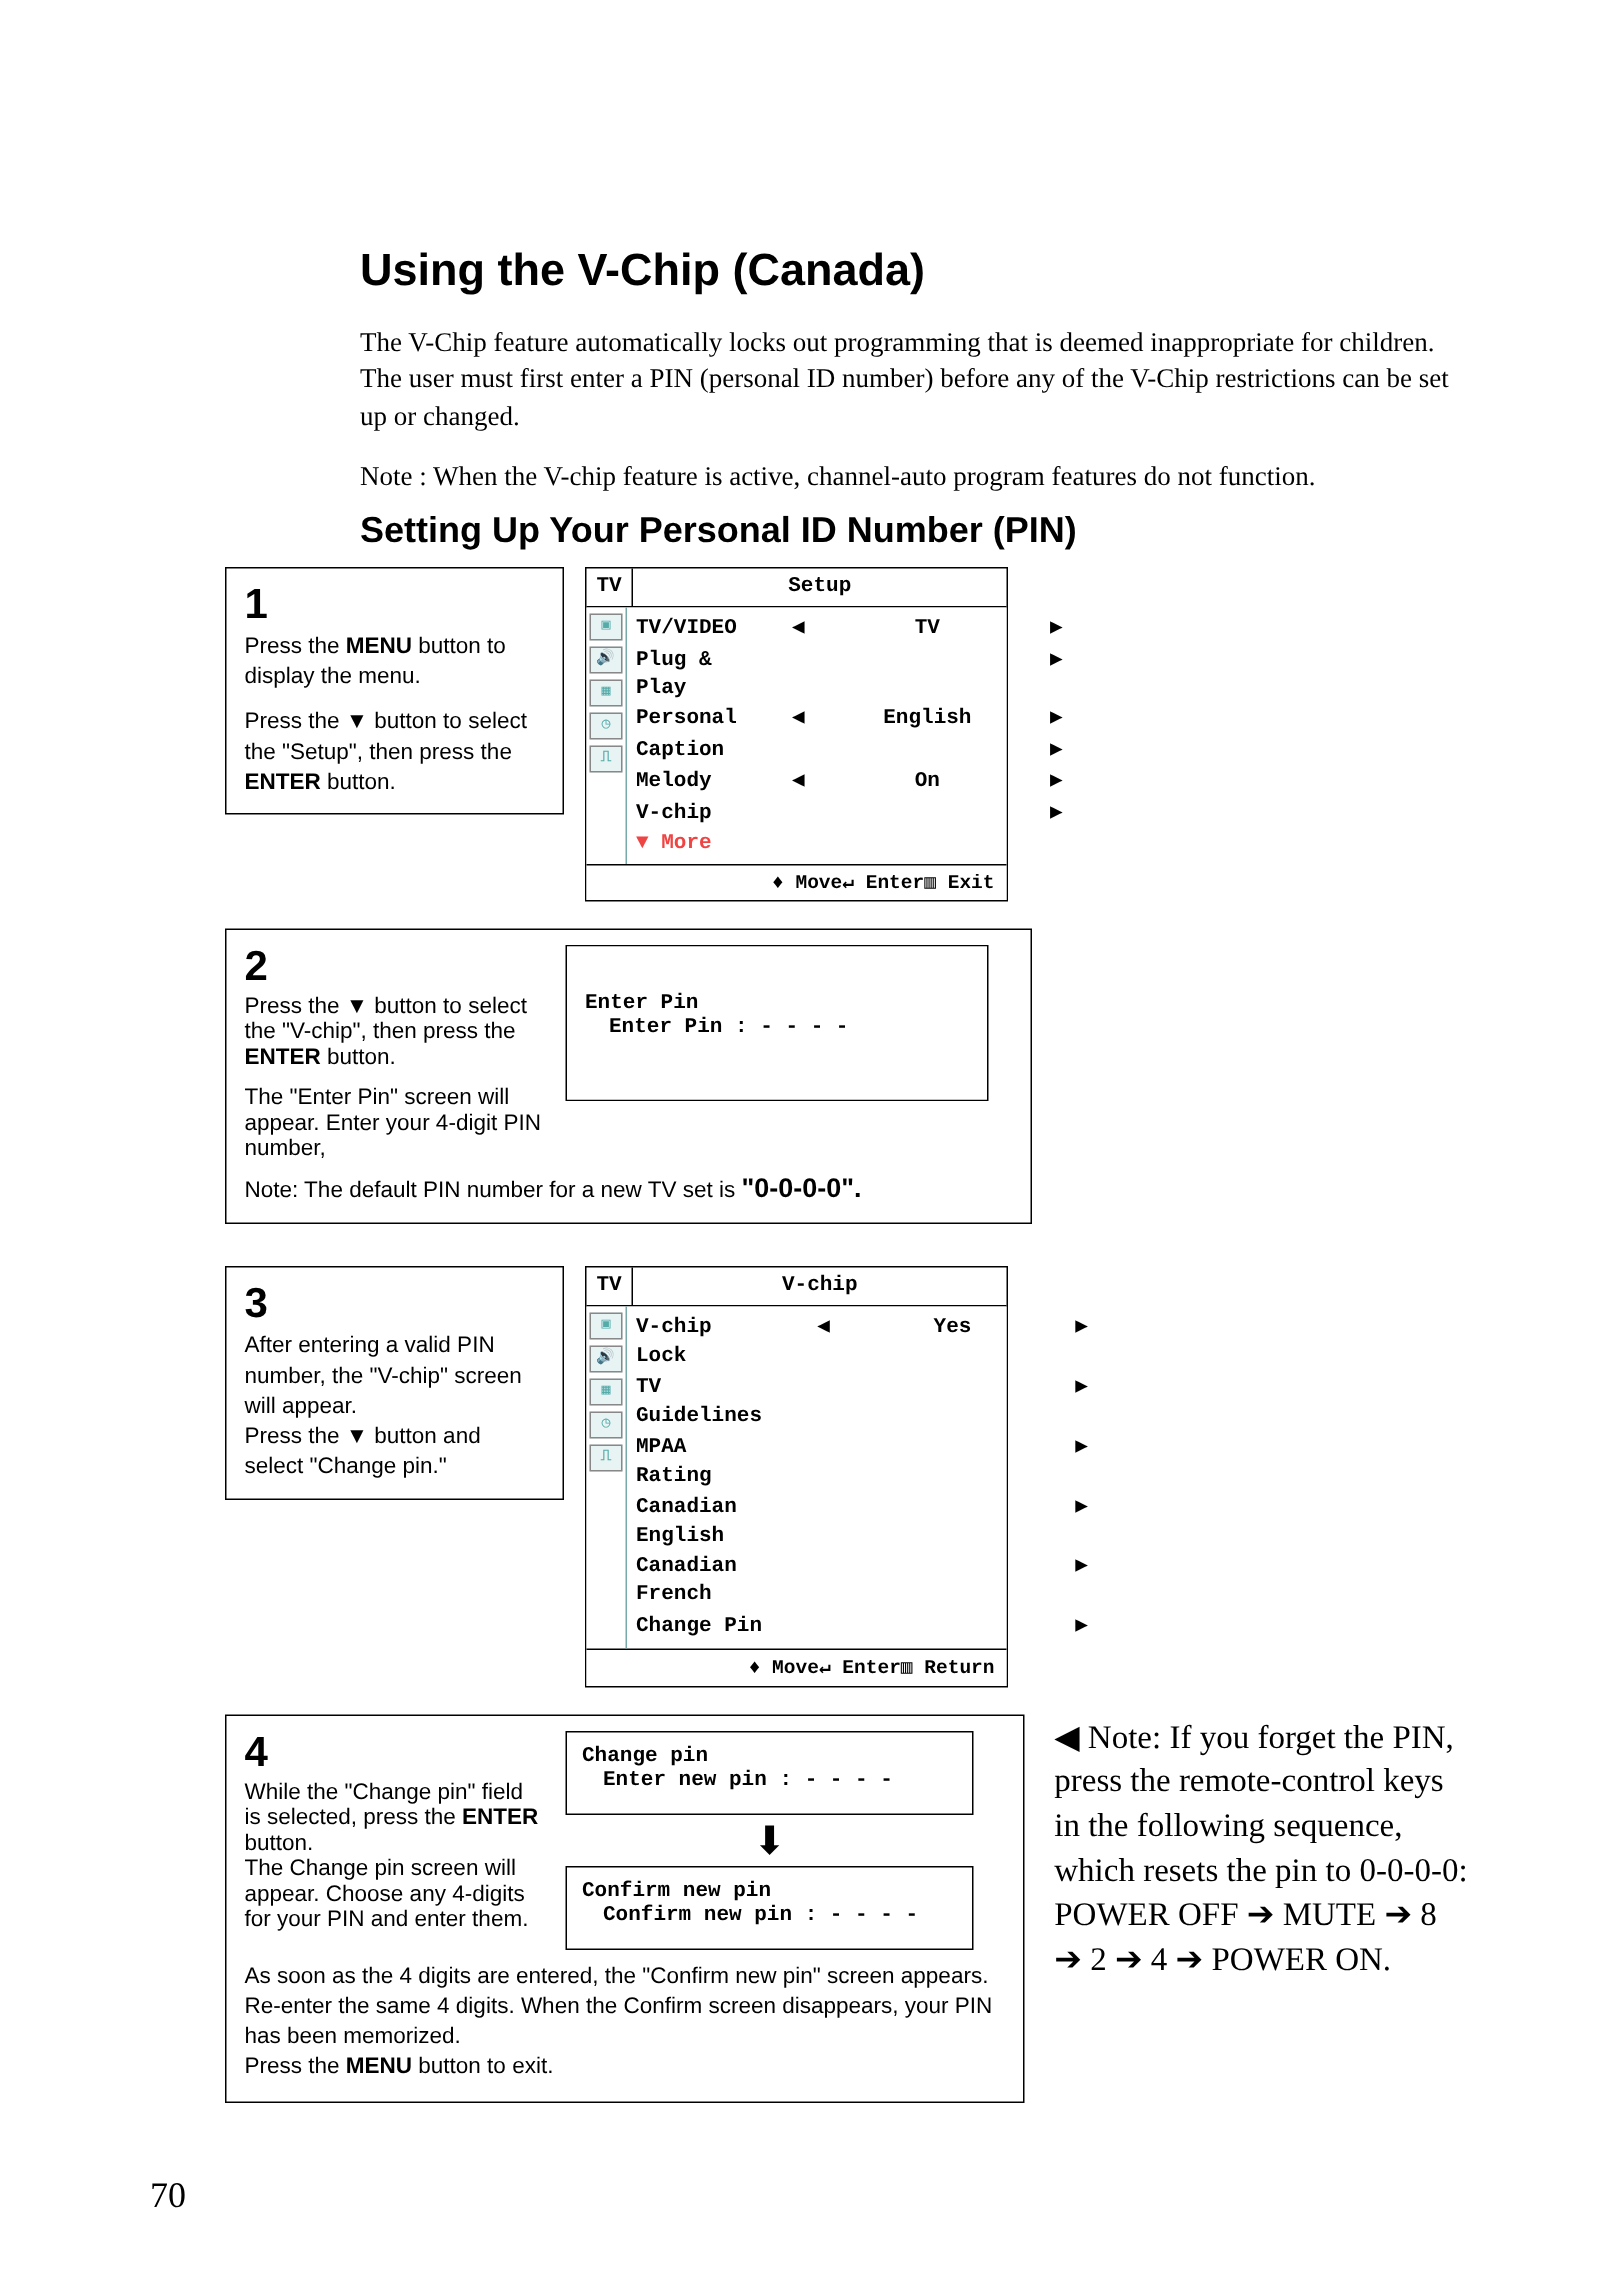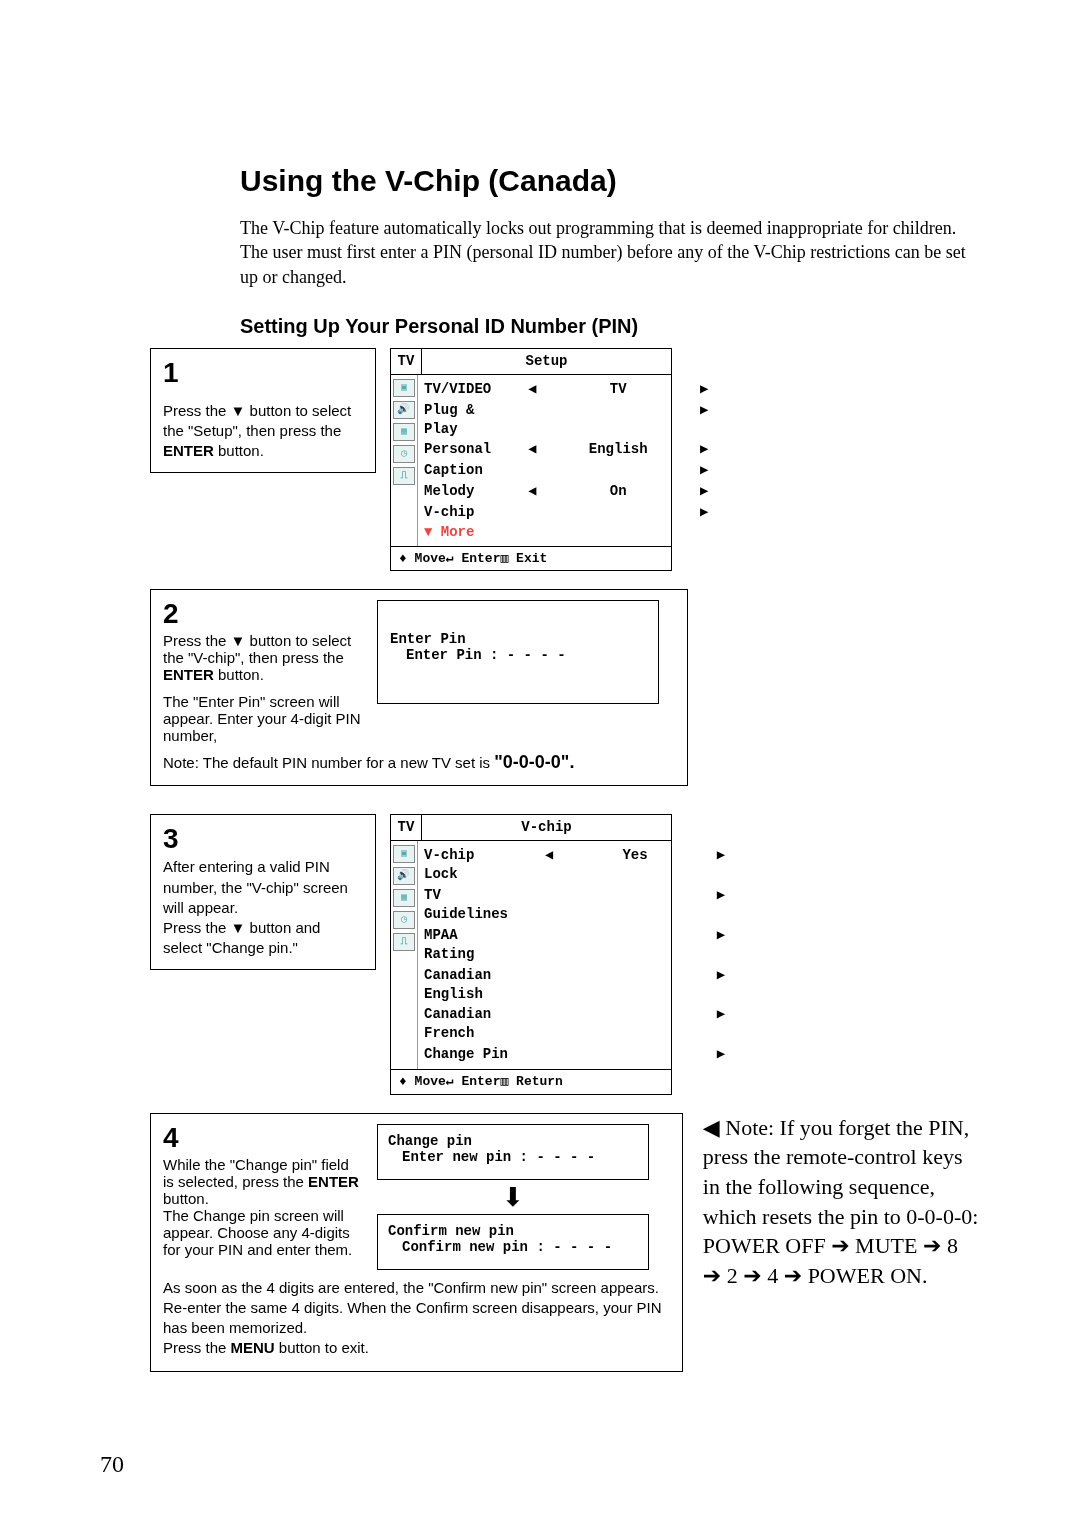--- a/index.html
+++ b/index.html
@@ -36,22 +36,22 @@
     line-height: 1.35;
     width: 740px;
   }
   .note {
     margin: 14px 0 0 90px;
     font-size: 18px;
   }
   h2.subhead {
     font-family: Arial, Helvetica, sans-serif;
     font-weight: bold;
-    font-size: 20px;
-    margin: 26px 0 6px 90px;
+    font-size: 24px;
+    margin: 12px 0 6px 90px;
   }
   .step-row {
     display: flex;
     align-items: flex-start;
     margin: 10px 0 0 0;
     gap: 14px;
   }
   .step-box {
     border: 1px solid #000;
     padding: 10px 12px;
@@ -99,21 +99,21 @@
     flex: 1;
     padding: 4px 6px;
   }
   .osd-line { display:flex; justify-content: space-between; padding:1px 0;gap:34px; }
   .osd-line .lab { flex:1; }
   .osd-line .val { width: 90px; text-align:center; }
   .osd-line .arrL, .osd-line .arrR { width:14px; text-align:center; }
   .grey { color:#ef4444; font-weight: bold;}
   .osd-footer {
     border-top: 1px solid #000;
-    display:flex; justify-content: flex-start;
+    display:flex; justify-content: flex-end;
     padding: 3px 8px;
     font-size: 13px;
   }
   .osd-simple {
     padding: 30px 12px 40px 12px;
   }
   .step-bottom-note {
     font-family: Arial, Helvetica, sans-serif;
     font-size: 15px;
     margin: 8px 0 0 0;
@@ -172,27 +172,31 @@
 </head>
 <body>
 
 <div class="page">
 
 
   <h1 class="title">Using the V-Chip (Canada)</h1>
 
   <p class="intro">The V-Chip feature automatically locks out programming that is deemed inappropriate for children. The user must first enter a PIN (personal ID number) before any of the V-Chip restrictions can be set up or changed.</p>
 
+  <p class="note">Note : When the V-chip feature is active, channel-auto program features do not function.</p>
 
   <h2 class="subhead">Setting Up Your Personal ID Number (PIN)</h2>
 
   
   <div class="step-row">
     <div class="step-box step-left">
       <div class="step-num">1</div>
+      <div>
+        <span>Press the </span><span class="bold-inline">MENU</span><span> button to display the menu.</span>
+      </div>
       <div style="height:10px"></div>
       <div>
         <span>Press the ▼ button to select the "Setup", then press the </span><span class="bold-inline">ENTER</span><span> button.</span>
       </div>
     </div>
 
     <div class="step-box step-right">
       <div class="osd-row-head">
         <div class="tvcell">TV</div>
         <div class="titlecell">Setup</div>

